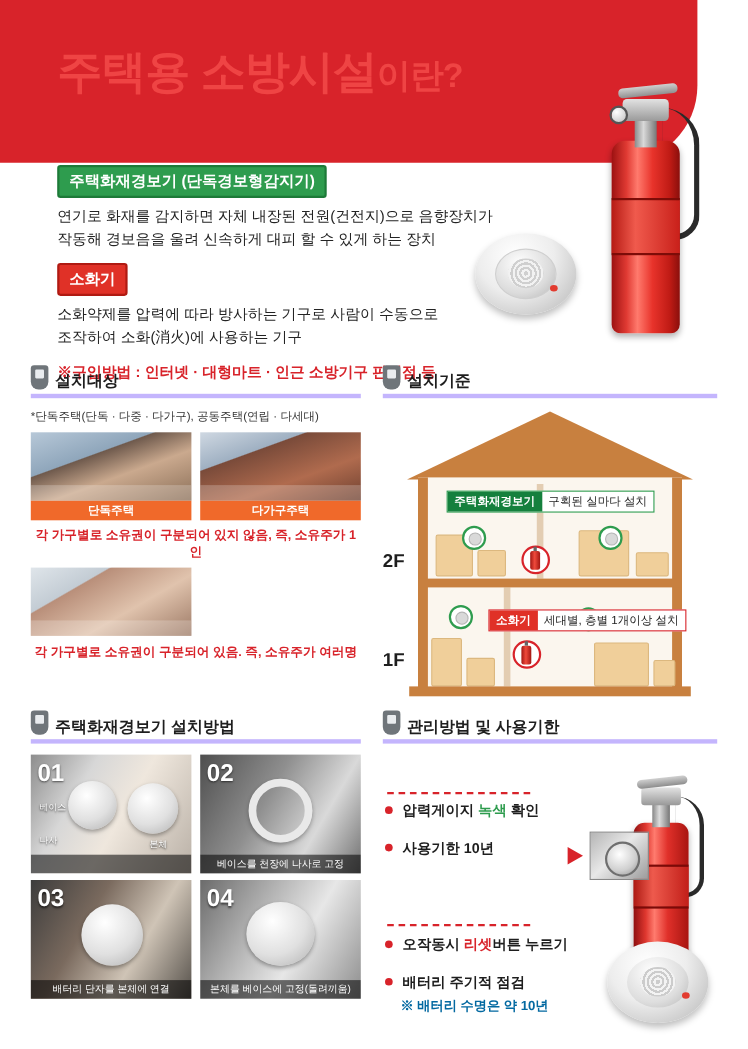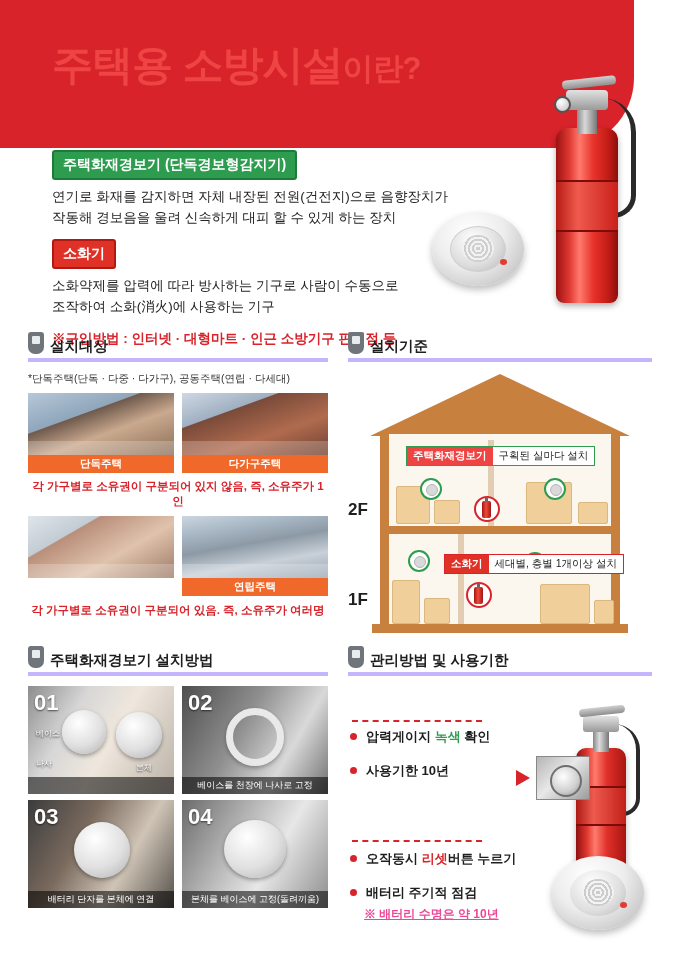--- a/index.html
+++ b/index.html
@@ -296,21 +296,21 @@
   }
   .label-green {
     position: absolute;
     display: flex; align-items: stretch;
     border: 1px solid #2e9c4e;
     background: #fff;
     font-size: 10.5px;
     height: 20px;
   }
   .label-green .k {
-    background: #ef4444; color: #fff;
+    background: #15803d; color: #fff;
     padding: 0 6px; display: flex; align-items: center; font-weight: bold;
   }
   .label-green .v { padding: 0 6px; display: flex; align-items: center; color: #222; }
   .label-red {
     position: absolute;
     display: flex; align-items: stretch;
     border: 1px solid #d8232a;
     background: #fff;
     font-size: 10.5px;
     height: 20px;
@@ -444,23 +444,22 @@
     width: 7px; height: 7px;
     border-radius: 50%;
     background: #d8232a;
   }
   .mgmt-item .hl-green { color: #2e9c4e; }
   .mgmt-item .hl-red { color: #d8232a; }
   .mgmt-note {
     position: absolute;
     left: 16px; top: 254px;
     font-size: 12px;
-    color: #ec4899;
+    color: #0369a1;
     font-weight: bold;
-    text-decoration: underline;
   }
   .dash-line {
     position: absolute;
     border-top: 2px dashed #d8232a;
   }
   .gauge-photo {
     position: absolute;
     left: 188px; top: 78px;
     width: 54px; height: 44px;
     background: linear-gradient(135deg,#b5b5b5,#e8e8e8 45%,#9c9c9c);
@@ -611,24 +610,20 @@
     </div>
     <div class="house-cell">
       <div class="house-img hi2"></div>
       <div class="house-cap">다가구주택</div>
     </div>
   </div>
   <div class="house-desc">각 가구별로 소유권이 구분되어 있지 않음, 즉, 소유주가 1인</div>
   <div class="house-grid">
     <div class="house-cell">
       <div class="house-img hi3"></div>
-    </div>
-    <div class="house-cell">
-      <div class="house-img hi4"></div>
-      <div class="house-cap">연립주택</div>
     </div>
   </div>
   <div class="house-desc second">각 가구별로 소유권이 구분되어 있음. 즉, 소유주가 여러명</div>
 </div>
 
 <div class="sec-head" style="left:348px; top:336px; width:304px;">
   <div class="bullet"></div>
   <div class="txt">설치기준</div>
 </div>
 

